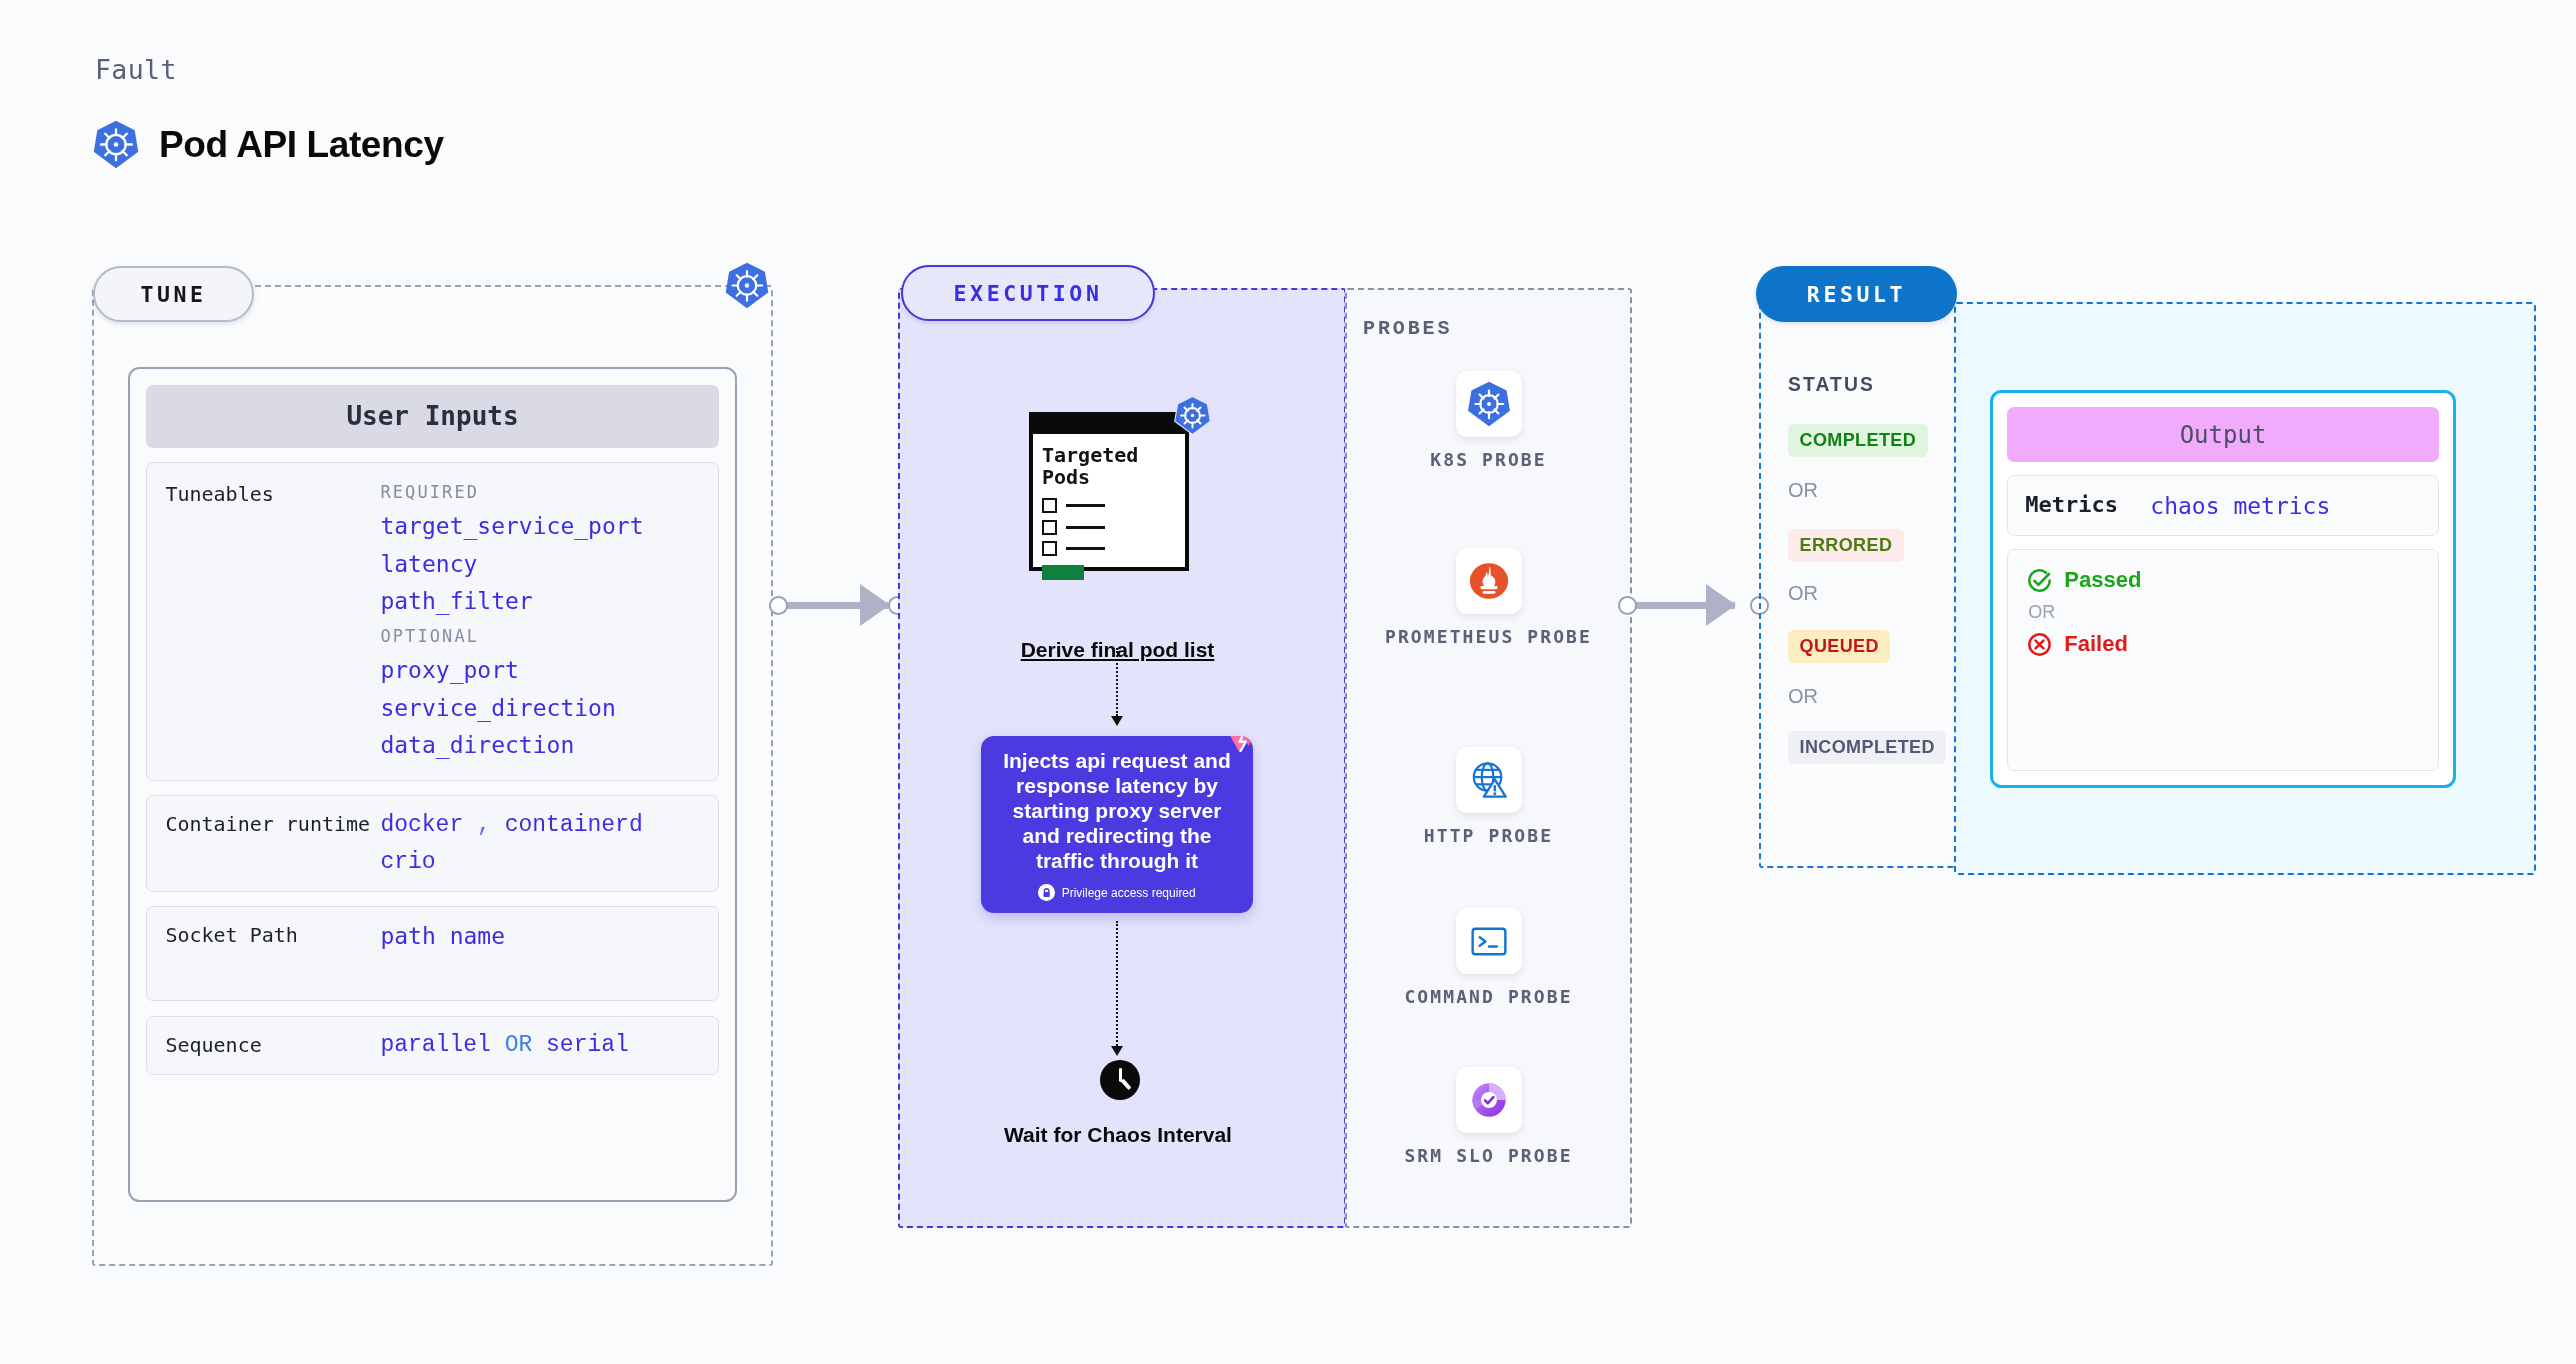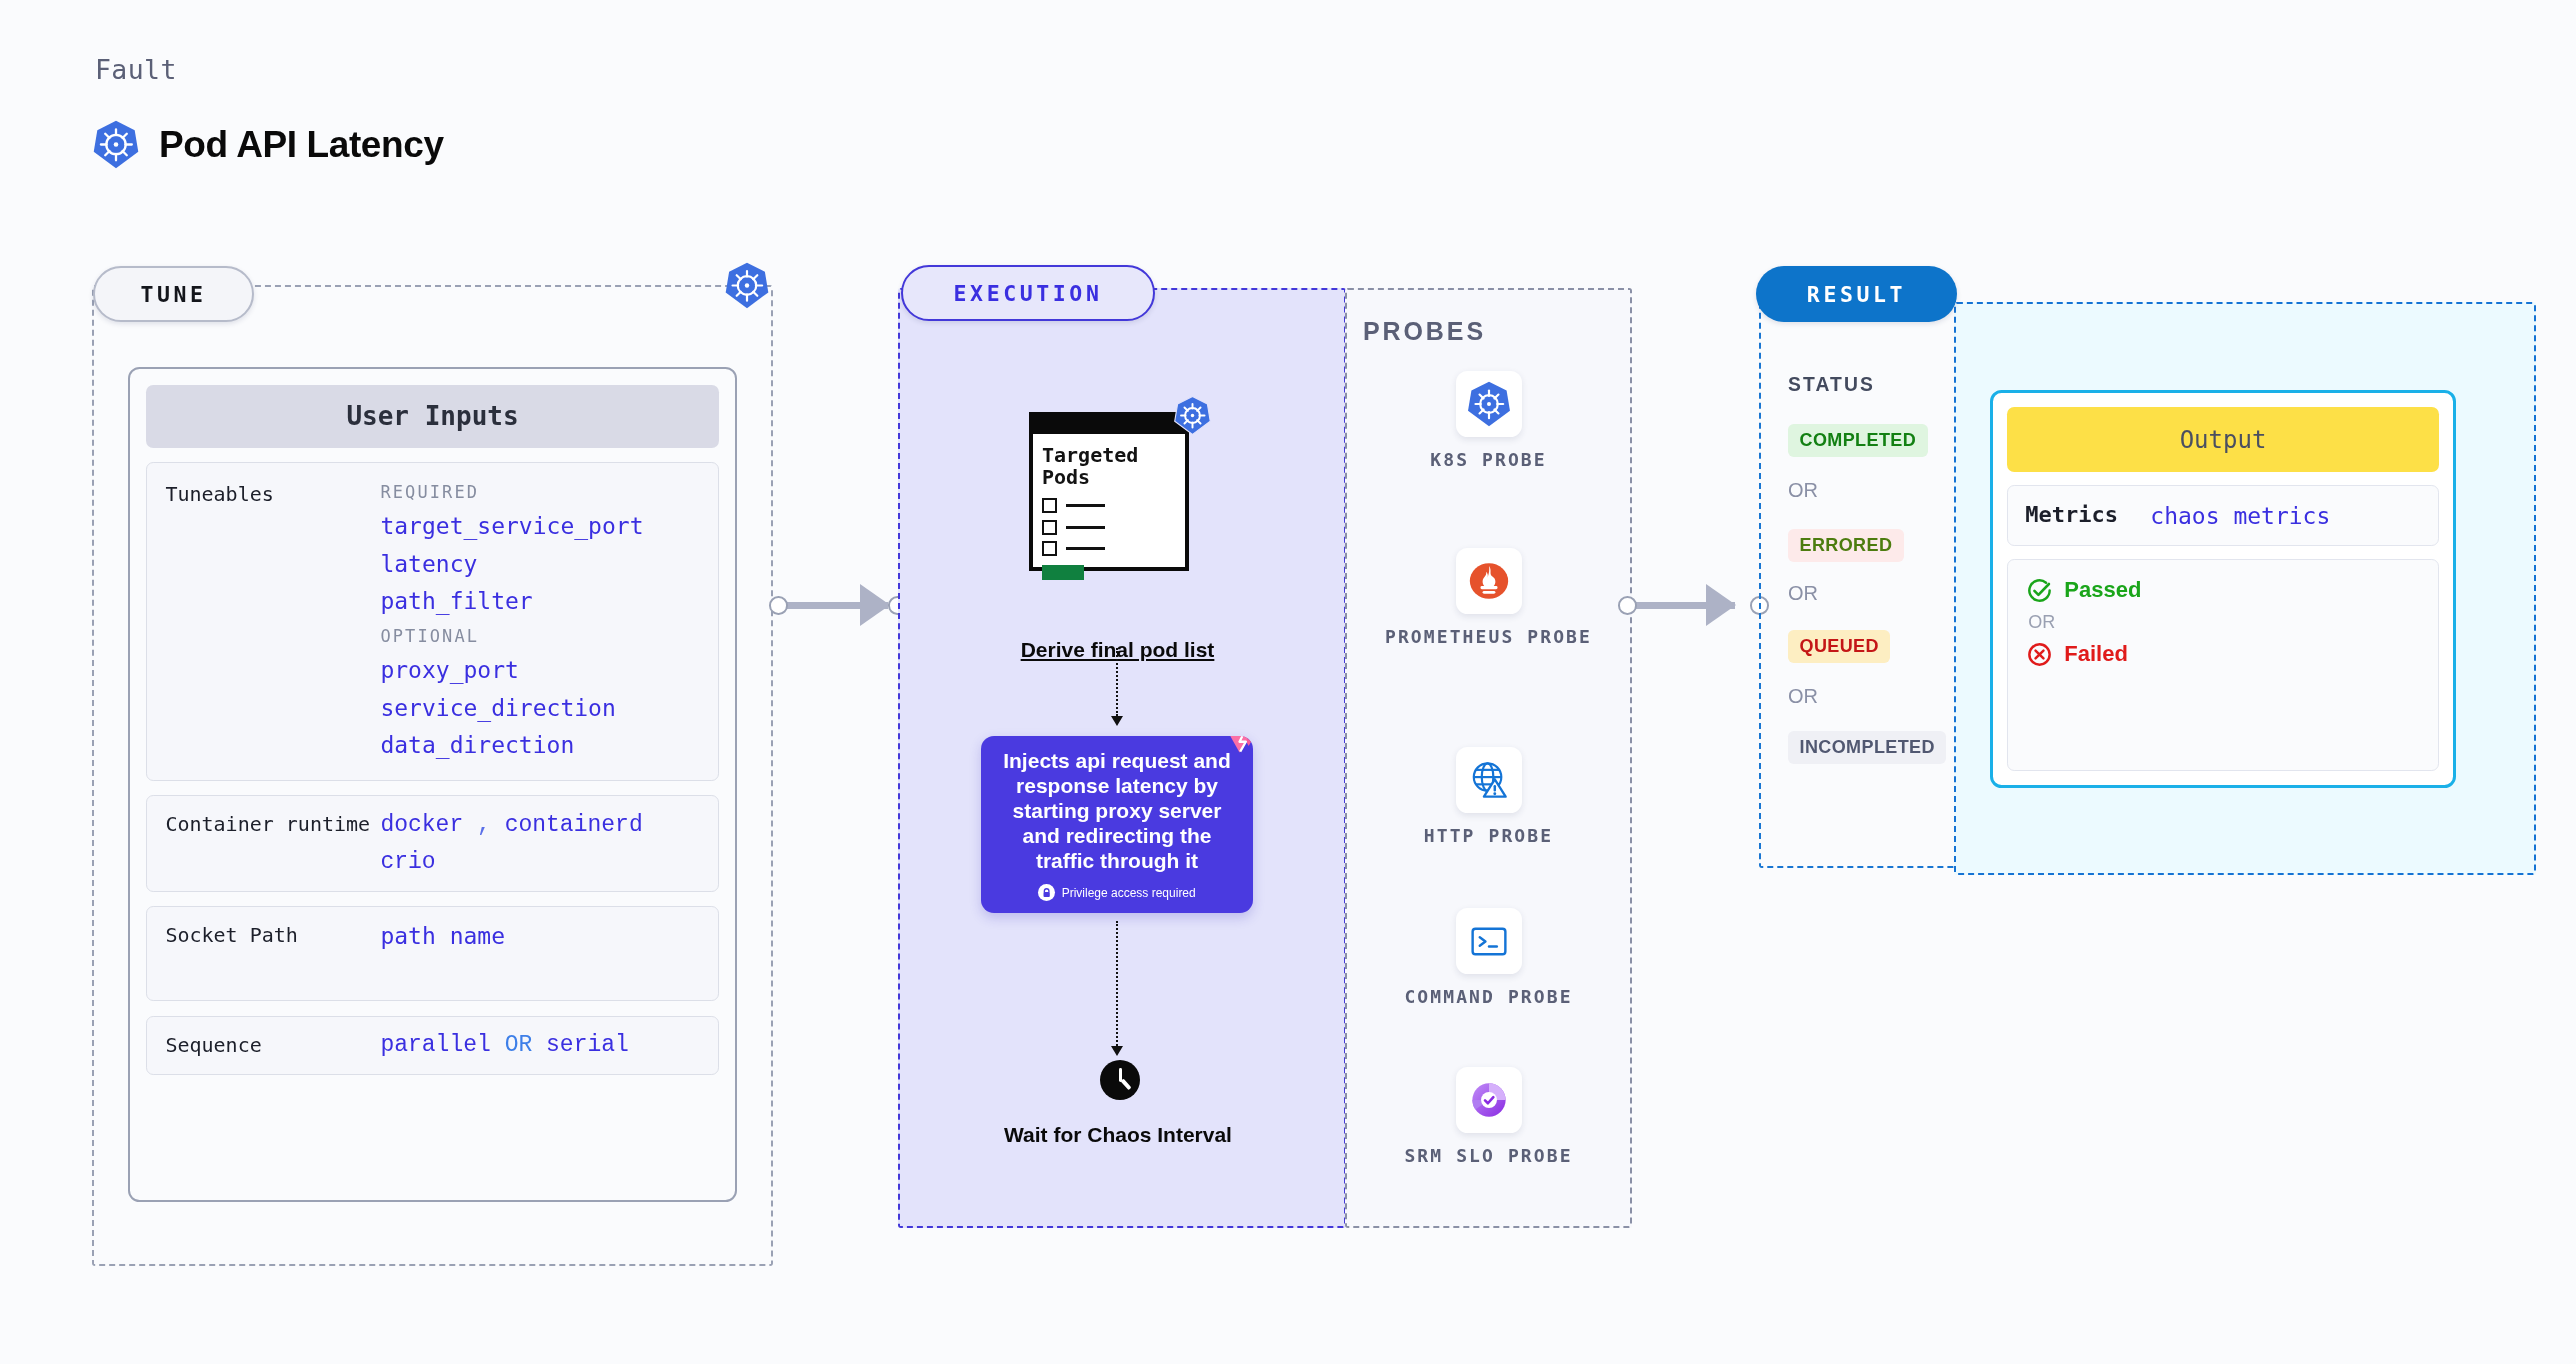--- a/index.html
+++ b/index.html
@@ -53,21 +53,21 @@
   .val-line { font-family: Liberation Mono, monospace; font-size: 23px; color: #3a2fe0; }
   .sep { color: #5a6fe8; }
   .or-ink { color: #3d7fe8; }
   .tuneables-box { flex-direction: row; padding-top: 18.6px; padding-bottom: 21.5px; }
 
   
   #exec-box { left: 898px; top: 288px; width: 448px; height: 940px; border-width: 2.9px; border-color: #4338d9; background: #e3e3fb; }
   #exec-pill { left: 901px; top: 265px; width: 254px; height: 56px; background: #e7e7fb; border: 2.9px solid #4338d9; color: #3a2fe0; font-size: 21.5px; }
 
   #probes-box { left: 1345px; top: 288px; width: 287px; height: 940px; border-width: 2.1px; border-color: #8a90a6; background: #f7f8fc; }
-  .probes-title { position: absolute; left: 1363px; top: 317px; font-family: Liberation Sans, sans-serif; font-size: 25px; color: #5b6077; letter-spacing: 2.9px; font-weight: 700; }
+  .probes-title { position: absolute; left: 1363px; top: 317px; font-family: Liberation Mono, monospace; font-size: 20px; color: #5b6077; letter-spacing: 2.9px; font-weight: 700; }
 
   .pods-card { position: absolute; left: 1029px; top: 412px; width: 160px; height: 159px; }
   .pods-frame { position: absolute; inset: 0; background: #fff; border: 4.3px solid #0a0a0a; }
   .pods-bar { position: absolute; left: 0; top: 0; right: 0; height: 21.5px; background: #0a0a0a; }
   .pods-body { position: absolute; left: 13px; top: 31.5px; right: 10px; }
   .pods-h { font-family: "DejaVu Sans Mono", monospace; font-weight: 700; font-size: 20px; line-height: 1.12; color: #131313; }
   .pods-list { margin-top: 10px; display: flex; flex-direction: column; gap: 6.4px; }
   .pods-item { display: flex; align-items: center; gap: 9.3px; }
   .pods-chk { width: 15px; height: 15px; border: 2.1px solid #111; }
   .pods-dash { width: 39px; height: 2.9px; background: #111; }
@@ -100,21 +100,21 @@
   
   #result-box { left: 1759px; top: 288px; width: 197px; height: 580px; border-width: 2.9px; border-color: #1976d2; background: transparent; }
   #result-pill { left: 1756px; top: 266px; width: 201px; height: 56px; background: #0d74ca; border: none; color: #fff; font-size: 21.5px; }
   #output-box { left: 1954px; top: 302px; width: 582px; height: 573px; border-width: 2.9px; border-color: #1473d4; background: #ecfaff; }
 
   .status-title { position: absolute; left: 1788px; top: 374px; font-family: "Liberation Sans", sans-serif; font-size: 19.3px; font-weight: 700; color: #434a5e; letter-spacing: 2.1px; }
   .badge { position: absolute; border-radius: 5.7px; display: flex; align-items: center; justify-content: center; padding: 0 11.5px; height: 33px; font-size: 18px; font-weight: 700; letter-spacing: 0.4px; }
   .or-txt { position: absolute; font-size: 20px; color: #8a90a6; }
 
   .out-card { position: absolute; left: 1990px; top: 390px; width: 466px; height: 398px; background: #fff; border: 3.6px solid #1ab0e8; border-radius: 11.5px; padding: 14.3px; display: flex; flex-direction: column; gap: 13px; }
-  .out-title { background: #fde047; border-radius: 7.2px; height: 65px; display: flex; align-items: center; justify-content: center; font-family: "DejaVu Sans Mono", monospace; font-size: 24px; color: #4a4f61; }
+  .out-title { background: #f0abfc; border-radius: 7.2px; height: 55px; display: flex; align-items: center; justify-content: center; font-family: "DejaVu Sans Mono", monospace; font-size: 24px; color: #4a4f61; }
   .out-row { background: #fafbfd; border: 1.4px solid #e2e5ee; border-radius: 7.2px; padding: 15.8px 17px; display: flex; }
   .out-label { font-family: "DejaVu Sans Mono", monospace; font-size: 22px; color: #1c1f2a; width: 125px; flex: none; line-height: 1.22; font-weight: bold; }
   .pr-line { display: flex; align-items: center; gap: 10px; }
   .pr-text { font-size: 22px; font-weight: 700; }
   .pr-or { font-size: 18px; color: #9aa0b2; margin: 7.2px 0 7.2px 2.9px; }
 
   
   .conn { position: absolute; height: 7.2px; background: #adb2c6; }
   .conn-head { position: absolute; width: 0; height: 0; border-top: 21.5px solid transparent; border-bottom: 21.5px solid transparent; border-left: 30px solid #adb2c6; }
   .conn-dot { position: absolute; width: 18.6px; height: 18.6px; border-radius: 50%; background: #fff; border: 2.9px solid #9aa1b4; }

